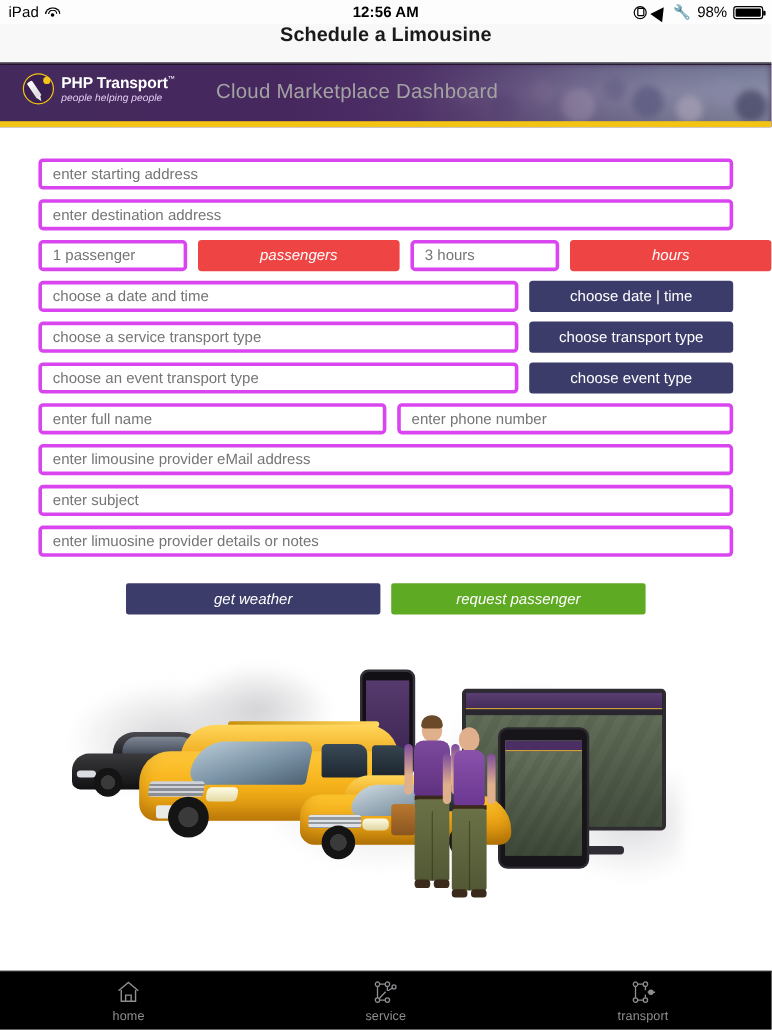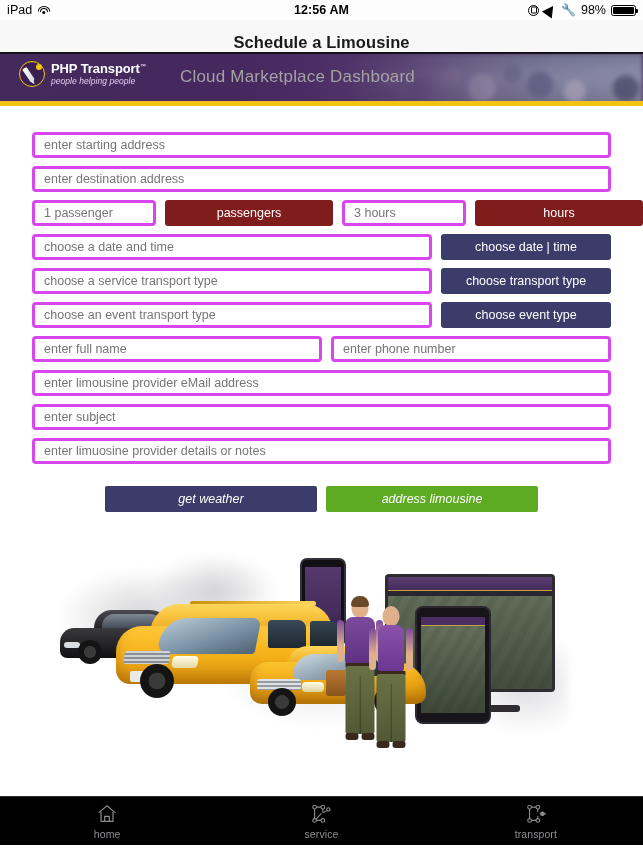--- a/index.html
+++ b/index.html
@@ -44,21 +44,21 @@
     border-bottom:11px solid #000; transform:rotate(35deg); }
   .bt-icon { font-size:12px; line-height:1; }
   .batt { width:25px; height:11px; border:1.2px solid #000; border-radius:2.5px; position:relative; padding:1px; }
   .batt::after { content:""; position:absolute; right:-3.4px; top:3px; width:2px; height:4px;
      background:#000; border-radius:0 1px 1px 0; }
   .batt span { display:block; height:100%; background:#000; border-radius:1px; }
 
   
   .nav-title-bar {
     height: 33px; width:643px; background:#f8f8f8;
-    display:flex; align-items:flex-end; justify-content:center;
+    display:flex; align-items:flex-start; justify-content:center;
     border-bottom:1px solid #111;
   }
   .nav-title { font-size:16.5px; font-weight:600; color:#1a1a1a; letter-spacing:.1px; }
 
   
   .banner {
     position:relative; width:643px; height:53px; overflow:hidden;
     background:#3c2352;
   }
   .banner-photo {
@@ -126,21 +126,21 @@
     height:26px; border:3px solid #d946ef; border-radius:4px;
     background:#fff; display:flex; align-items:center;
     padding:0 9px; font-size:12.5px; color:#c9c9c9;
     flex:1; min-width:0;
   }
   .btn {
     height:26px; border-radius:3px; display:flex; align-items:center;
     justify-content:center; font-size:12.5px; color:#fff; cursor:pointer;
     user-select:none; border:none;
   }
-  .btn-blue { background:#7f1d1d; }
+  .btn-blue { background:#ef4444;font-style:italic; }
   .btn-navy { background:#3b3c6a; }
   .w-small { flex:0 0 124px; }
   .w-btn-small { flex:0 0 168px; }
   .w-btn-wide { flex:0 0 170px; }
   .w-half { flex:0 0 290px; }
 
   
   .actions { display:flex; justify-content:center; gap:9px; margin-top:22px;font-style:italic; }
   .action-btn {
     width:212px; height:26px; border-radius:2px;
@@ -309,21 +309,21 @@
   .shoe { position:absolute; bottom:-6px; width:13px; height:7px; background:#3a2a1c; border-radius:3px; }
   .shoe.l { left:0; } .shoe.r { right:0; }
   .arm { position:absolute; top:22px; width:7px; height:42px; border-radius:4px;
      background:linear-gradient(180deg,#7c4a9c,#e0b08d 62%); }
   .arm.l { left:-3px; } .arm.r { right:-3px; }
   .bag { position:absolute; left:-14px; top:72px; width:20px; height:26px;
      background:linear-gradient(180deg,#b9782f,#8a5520); border-radius:3px; }
 
   
   .tabbar {
-    position:absolute; left:0; bottom:13px; width:643px; height:49px;
+    position:absolute; left:0; bottom:0; width:643px; height:49px;
     background:#000; display:flex; align-items:flex-end;
     border-top:1px solid #2a2a2a;
   }
   .tab { flex:1; display:flex; flex-direction:column; align-items:center; justify-content:center;
      gap:2px; cursor:pointer; height:100%; }
   .tab-label { font-size:10.5px; color:#8e8e93; letter-spacing:.1px; }
   .tab.active .tab-label { color:#2b7cf0; }
   .tab-ico { width:26px; height:24px; display:flex; align-items:center; justify-content:center; }
   .tab-ico svg { width:24px; height:22px; display:block; }
 </style>
@@ -419,21 +419,21 @@
   <div class="row">
     <input class="field" placeholder="enter subject" style="">
   </div>
 
   <div class="row">
     <input class="field" placeholder="enter limuosine provider details or notes" style="">
   </div>
 
   <div class="actions">
     <div class="action-btn act-navy">get weather</div>
-    <div class="action-btn act-green">address limousine</div>
+    <div class="action-btn act-green">request passenger</div>
   </div>
 </div>
 
 <div class="hero">
   <div class="smoke"></div>
 
   <div class="monitor">
     <div class="screen">
       <div class="mhdr"></div>
         <div class="mbar"></div>

